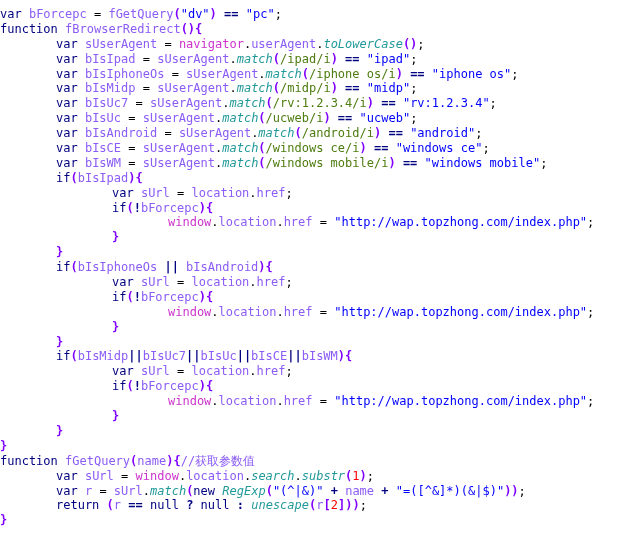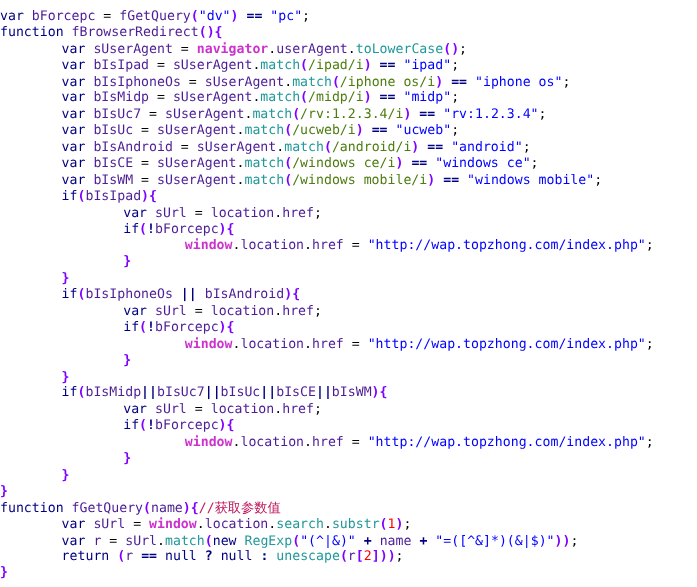--- a/index.html
+++ b/index.html
@@ -22,27 +22,27 @@
     line-height: 14.9px;
     white-space: pre;
     letter-spacing: 0px;
   }
   .ln {
     height: 14.9px;
     white-space: pre;
   }
   
   .kw    { color: #000080; font-weight: normal; }   
-  .id    { color: #4c1d95; }                       
+  .id    { color: #8b5cf6; }                       
   .str   { color: #0000ff; }                       
   .rgx   { color: #4d7c0f; }                       
-  .mth   { color: #229999; }                       
-  .obj   { color: #cc33cc; font-weight: bold; }                       
+  .mth   { color: #229999; font-style: italic; }                       
+  .obj   { color: #cc33cc; }                       
   .pun   { color: #8000ff; font-weight: bold; }    
   .op    { color: #000080; font-weight: bold; }    
   .num   { color: #ff0000; }                       
-  .cmt   { color: #be185d; }                       
+  .cmt   { color: #8b5cf6; }                       
   .txt   { color: #000000; }                       
 </style>
 </head>
 <body>
 
 <div id="code"><div class="ln" style="padding-left: 0px;"><span class="kw">var</span> <span class="id">bForcepc</span> <span class="txt">=</span> <span class="id">fGetQuery</span><span class="pun">(</span><span class="str">"dv"</span><span class="pun">)</span> <span class="op">==</span> <span class="str">"pc"</span><span class="txt">;</span></div><div class="ln" style="padding-left: 0px;"><span class="kw">function</span> <span class="id">fBrowserRedirect</span><span class="pun">()</span><span class="pun">{</span></div><div class="ln" style="padding-left: 56px;"><span class="kw">var</span> <span class="id">sUserAgent</span> <span class="txt">=</span> <span class="obj">navigator</span><span class="txt">.</span><span class="id">userAgent</span><span class="txt">.</span><span class="mth">toLowerCase</span><span class="pun">()</span><span class="txt">;</span></div><div class="ln" style="padding-left: 56px;"><span class="kw">var</span> <span class="id">bIsIpad</span> <span class="txt">=</span> <span class="id">sUserAgent</span><span class="txt">.</span><span class="mth">match</span><span class="pun">(</span><span class="rgx">/ipad/i</span><span class="pun">)</span> <span class="op">==</span> <span class="str">"ipad"</span><span class="txt">;</span></div><div class="ln" style="padding-left: 56px;"><span class="kw">var</span> <span class="id">bIsIphoneOs</span> <span class="txt">=</span> <span class="id">sUserAgent</span><span class="txt">.</span><span class="mth">match</span><span class="pun">(</span><span class="rgx">/iphone os/i</span><span class="pun">)</span> <span class="op">==</span> <span class="str">"iphone os"</span><span class="txt">;</span></div><div class="ln" style="padding-left: 56px;"><span class="kw">var</span> <span class="id">bIsMidp</span> <span class="txt">=</span> <span class="id">sUserAgent</span><span class="txt">.</span><span class="mth">match</span><span class="pun">(</span><span class="rgx">/midp/i</span><span class="pun">)</span> <span class="op">==</span> <span class="str">"midp"</span><span class="txt">;</span></div><div class="ln" style="padding-left: 56px;"><span class="kw">var</span> <span class="id">bIsUc7</span> <span class="txt">=</span> <span class="id">sUserAgent</span><span class="txt">.</span><span class="mth">match</span><span class="pun">(</span><span class="rgx">/rv:1.2.3.4/i</span><span class="pun">)</span> <span class="op">==</span> <span class="str">"rv:1.2.3.4"</span><span class="txt">;</span></div><div class="ln" style="padding-left: 56px;"><span class="kw">var</span> <span class="id">bIsUc</span> <span class="txt">=</span> <span class="id">sUserAgent</span><span class="txt">.</span><span class="mth">match</span><span class="pun">(</span><span class="rgx">/ucweb/i</span><span class="pun">)</span> <span class="op">==</span> <span class="str">"ucweb"</span><span class="txt">;</span></div><div class="ln" style="padding-left: 56px;"><span class="kw">var</span> <span class="id">bIsAndroid</span> <span class="txt">=</span> <span class="id">sUserAgent</span><span class="txt">.</span><span class="mth">match</span><span class="pun">(</span><span class="rgx">/android/i</span><span class="pun">)</span> <span class="op">==</span> <span class="str">"android"</span><span class="txt">;</span></div><div class="ln" style="padding-left: 56px;"><span class="kw">var</span> <span class="id">bIsCE</span> <span class="txt">=</span> <span class="id">sUserAgent</span><span class="txt">.</span><span class="mth">match</span><span class="pun">(</span><span class="rgx">/windows ce/i</span><span class="pun">)</span> <span class="op">==</span> <span class="str">"windows ce"</span><span class="txt">;</span></div><div class="ln" style="padding-left: 56px;"><span class="kw">var</span> <span class="id">bIsWM</span> <span class="txt">=</span> <span class="id">sUserAgent</span><span class="txt">.</span><span class="mth">match</span><span class="pun">(</span><span class="rgx">/windows mobile/i</span><span class="pun">)</span> <span class="op">==</span> <span class="str">"windows mobile"</span><span class="txt">;</span></div><div class="ln" style="padding-left: 56px;"><span class="kw">if</span><span class="pun">(</span><span class="id">bIsIpad</span><span class="pun">)</span><span class="pun">{</span></div><div class="ln" style="padding-left: 112px;"><span class="kw">var</span> <span class="id">sUrl</span> <span class="txt">=</span> <span class="id">location</span><span class="txt">.</span><span class="id">href</span><span class="txt">;</span></div><div class="ln" style="padding-left: 112px;"><span class="kw">if</span><span class="pun">(</span><span class="op">!</span><span class="id">bForcepc</span><span class="pun">)</span><span class="pun">{</span></div><div class="ln" style="padding-left: 168px;"><span class="obj">window</span><span class="txt">.</span><span class="id">location</span><span class="txt">.</span><span class="id">href</span> <span class="txt">=</span> <span class="str">"http://wap.topzhong.com/index.php"</span><span class="txt">;</span></div><div class="ln" style="padding-left: 112px;"><span class="pun">}</span></div><div class="ln" style="padding-left: 56px;"><span class="pun">}</span></div><div class="ln" style="padding-left: 56px;"><span class="kw">if</span><span class="pun">(</span><span class="id">bIsIphoneOs</span> <span class="op">||</span> <span class="id">bIsAndroid</span><span class="pun">)</span><span class="pun">{</span></div><div class="ln" style="padding-left: 112px;"><span class="kw">var</span> <span class="id">sUrl</span> <span class="txt">=</span> <span class="id">location</span><span class="txt">.</span><span class="id">href</span><span class="txt">;</span></div><div class="ln" style="padding-left: 112px;"><span class="kw">if</span><span class="pun">(</span><span class="op">!</span><span class="id">bForcepc</span><span class="pun">)</span><span class="pun">{</span></div><div class="ln" style="padding-left: 168px;"><span class="obj">window</span><span class="txt">.</span><span class="id">location</span><span class="txt">.</span><span class="id">href</span> <span class="txt">=</span> <span class="str">"http://wap.topzhong.com/index.php"</span><span class="txt">;</span></div><div class="ln" style="padding-left: 112px;"><span class="pun">}</span></div><div class="ln" style="padding-left: 56px;"><span class="pun">}</span></div><div class="ln" style="padding-left: 56px;"><span class="kw">if</span><span class="pun">(</span><span class="id">bIsMidp</span><span class="op">||</span><span class="id">bIsUc7</span><span class="op">||</span><span class="id">bIsUc</span><span class="op">||</span><span class="id">bIsCE</span><span class="op">||</span><span class="id">bIsWM</span><span class="pun">)</span><span class="pun">{</span></div><div class="ln" style="padding-left: 112px;"><span class="kw">var</span> <span class="id">sUrl</span> <span class="txt">=</span> <span class="id">location</span><span class="txt">.</span><span class="id">href</span><span class="txt">;</span></div><div class="ln" style="padding-left: 112px;"><span class="kw">if</span><span class="pun">(</span><span class="op">!</span><span class="id">bForcepc</span><span class="pun">)</span><span class="pun">{</span></div><div class="ln" style="padding-left: 168px;"><span class="obj">window</span><span class="txt">.</span><span class="id">location</span><span class="txt">.</span><span class="id">href</span> <span class="txt">=</span> <span class="str">"http://wap.topzhong.com/index.php"</span><span class="txt">;</span></div><div class="ln" style="padding-left: 112px;"><span class="pun">}</span></div><div class="ln" style="padding-left: 56px;"><span class="pun">}</span></div><div class="ln" style="padding-left: 0px;"><span class="pun">}</span></div><div class="ln" style="padding-left: 0px;"><span class="kw">function</span> <span class="id">fGetQuery</span><span class="pun">(</span><span class="id">name</span><span class="pun">)</span><span class="pun">{</span><span class="cmt">//获取参数值</span></div><div class="ln" style="padding-left: 56px;"><span class="kw">var</span> <span class="id">sUrl</span> <span class="txt">=</span> <span class="obj">window</span><span class="txt">.</span><span class="id">location</span><span class="txt">.</span><span class="mth">search</span><span class="txt">.</span><span class="mth">substr</span><span class="pun">(</span><span class="num">1</span><span class="pun">)</span><span class="txt">;</span></div><div class="ln" style="padding-left: 56px;"><span class="kw">var</span> <span class="id">r</span> <span class="txt">=</span> <span class="id">sUrl</span><span class="txt">.</span><span class="mth">match</span><span class="pun">(</span><span class="kw">new</span> <span class="mth">RegExp</span><span class="pun">(</span><span class="str">"(^|&amp;)"</span> <span class="op">+</span> <span class="id">name</span> <span class="op">+</span> <span class="str">"=([^&amp;]*)(&amp;|$)"</span><span class="pun">))</span><span class="txt">;</span></div><div class="ln" style="padding-left: 56px;"><span class="kw">return</span> <span class="pun">(</span><span class="id">r</span> <span class="op">==</span> <span class="kw">null</span> <span class="op">?</span> <span class="kw">null</span> <span class="op">:</span> <span class="mth">unescape</span><span class="pun">(</span><span class="id">r</span><span class="pun">[</span><span class="num">2</span><span class="pun">]))</span><span class="txt">;</span></div><div class="ln" style="padding-left: 0px;"><span class="pun">}</span></div></div>
 
 </body></html>

